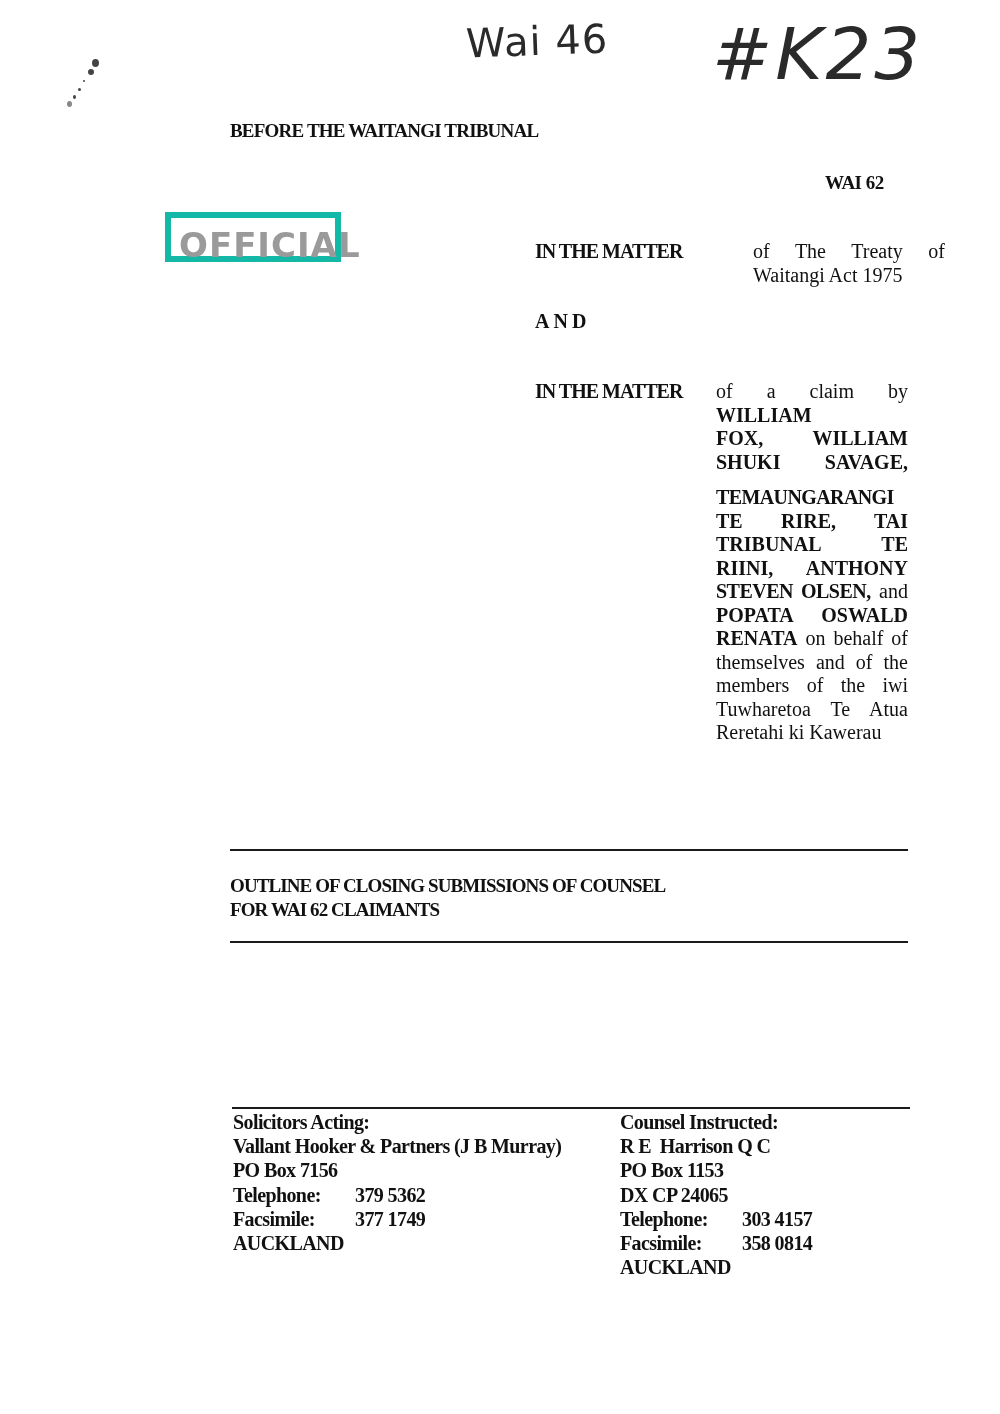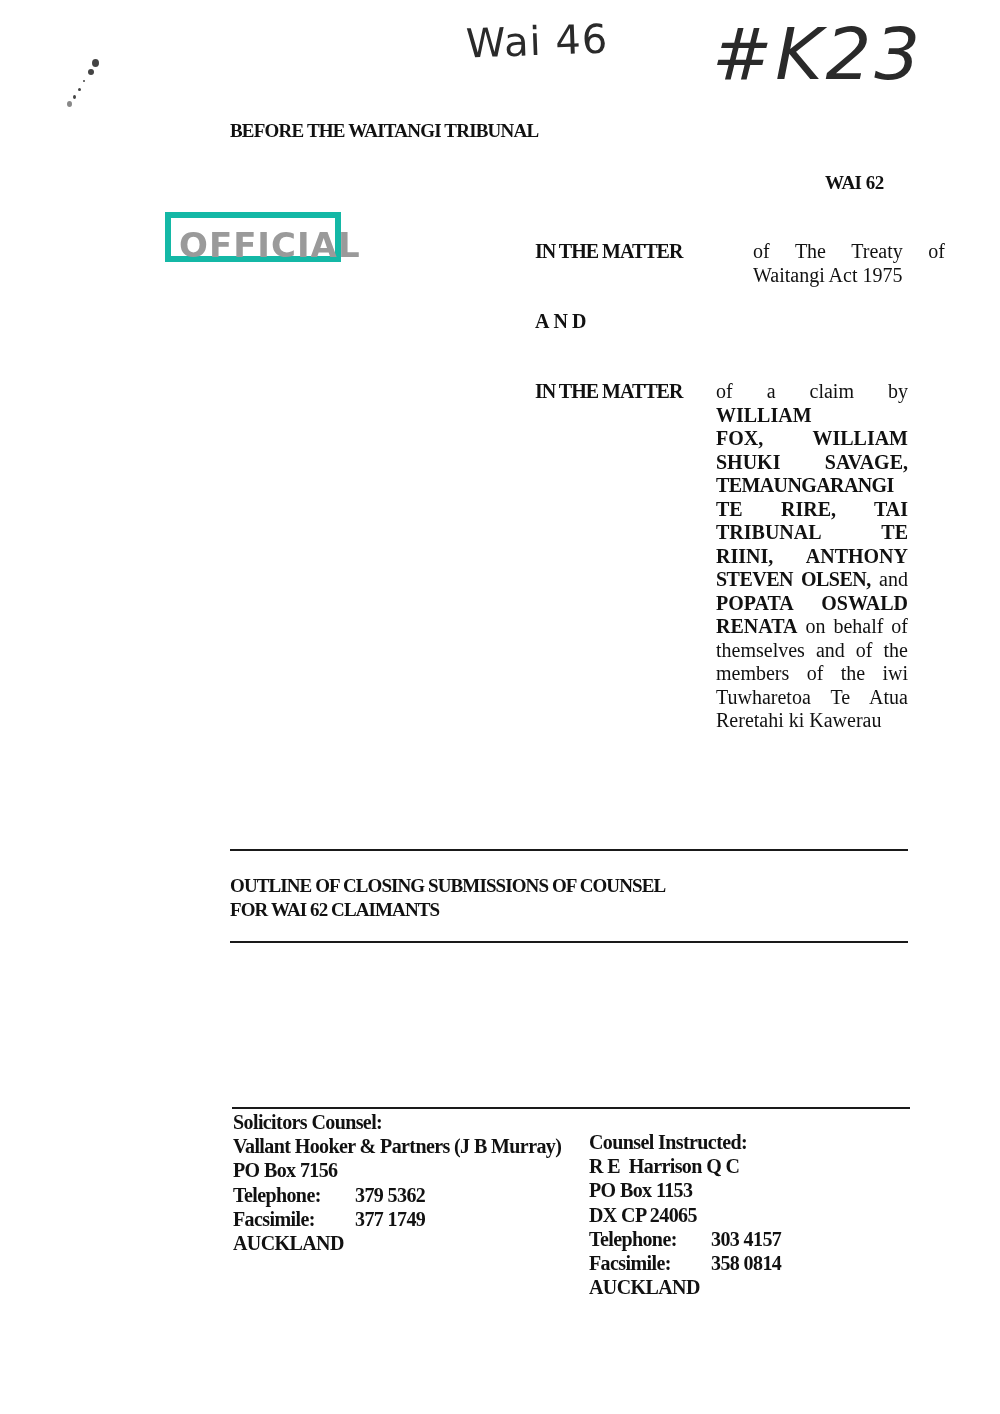--- a/index.html
+++ b/index.html
@@ -102,21 +102,21 @@
   <span class="line">Waitangi Act 1975</span>
 </div>
 
 <div class="abs lbl" style="left:535px; top:310px; letter-spacing:4px;">AND</div>
 
 <div class="abs lbl" style="left:535px; top:380px;">IN THE MATTER</div>
 <div class="abs body-text" style="left:716px; top:380px; width:192px;">
   <span class="line justify"><span>of a claim by </span><b>WILLIAM</b></span>
   <span class="line justify b"><span>FOX,</span> <span>WILLIAM</span></span>
   <span class="line justify b"><span>SHUKI</span> <span>SAVAGE,</span></span>
-  <span class="line justify b" style="letter-spacing:-0.6px;">TEMAUNGARANGI</span>
+  <span class="line justify b" style="letter-spacing:-0.6px;margin-top:12px;">TEMAUNGARANGI</span>
   <span class="line justify b"><span>TE</span> <span>RIRE,</span> <span>TAI</span></span>
   <span class="line justify b"><span>TRIBUNAL</span> <span>TE</span></span>
   <span class="line justify b"><span>RIINI,</span> <span>ANTHONY</span></span>
   <span class="line justify"><b style="letter-spacing:-0.5px;margin-top:16px;">STEVEN OLSEN,</b><span> and</span></span>
   <span class="line justify b"><span>POPATA</span> <span>OSWALD</span></span>
   <span class="line justify"><b>RENATA</b><span> on behalf of</span></span>
   <span class="line justify">themselves and of the</span>
   <span class="line justify">members of the iwi</span>
   <span class="line justify">Tuwharetoa Te Atua</span>
   <span class="line">Reretahi ki Kawerau</span>
@@ -125,29 +125,29 @@
 <div class="rule" style="left:230px; top:849px; width:678px;"></div>
 <div class="abs title-block" style="left:230px; top:874px; width:678px;">
   <span class="line">OUTLINE OF CLOSING SUBMISSIONS OF COUNSEL</span>
   <span class="line">FOR WAI 62 CLAIMANTS</span>
 </div>
 <div class="rule" style="left:230px; top:941px; width:678px;"></div>
 
 <div class="rule" style="left:232px; top:1107px; width:678px; height:1.5px;"></div>
 
 <div class="abs contact" style="left:233px; top:1110px;">
-  <span class="row">Solicitors Counsel:</span>
+  <span class="row">Solicitors Acting:</span>
   <span class="row">Vallant Hooker &amp; Partners (J B Murray)</span>
   <span class="row">PO Box 7156</span>
   <span class="row"><span class="k">Telephone:</span><span>379 5362</span></span>
   <span class="row"><span class="k">Facsimile:</span><span>377 1749</span></span>
   <span class="row">AUCKLAND</span>
 </div>
 
-<div class="abs contact" style="left:589px; top:1110px;margin-top:20px;">
+<div class="abs contact" style="left:620px; top:1110px;">
   <span class="row">Counsel Instructed:</span>
   <span class="row" style="white-space:pre;">R E  Harrison Q C</span>
   <span class="row">PO Box 1153</span>
   <span class="row">DX CP 24065</span>
   <span class="row"><span class="k">Telephone:</span><span>303 4157</span></span>
   <span class="row"><span class="k">Facsimile:</span><span>358 0814</span></span>
   <span class="row">AUCKLAND</span>
 </div>
 
 </body></html>

